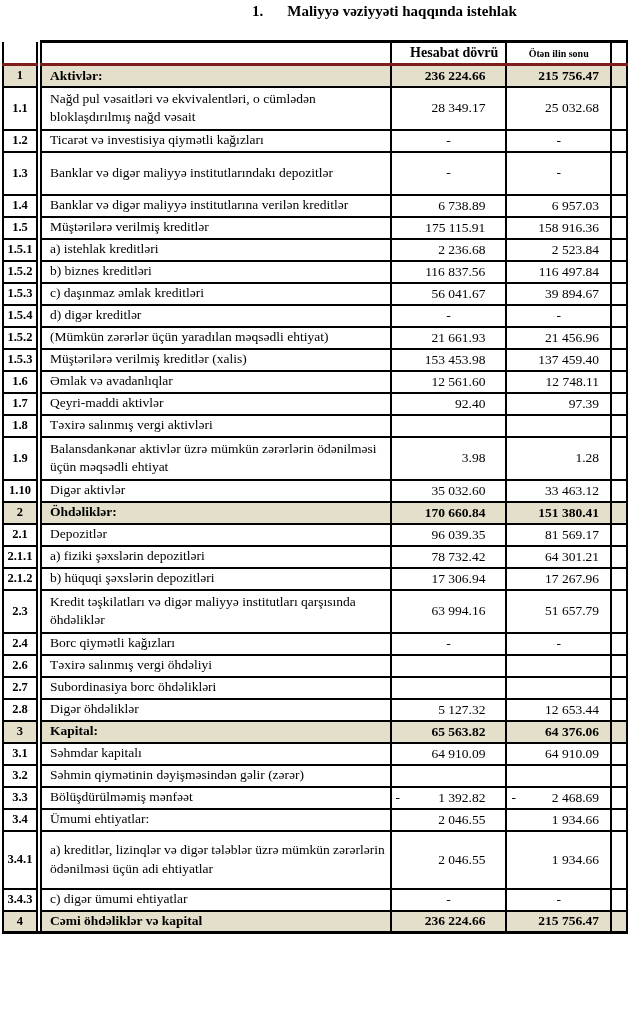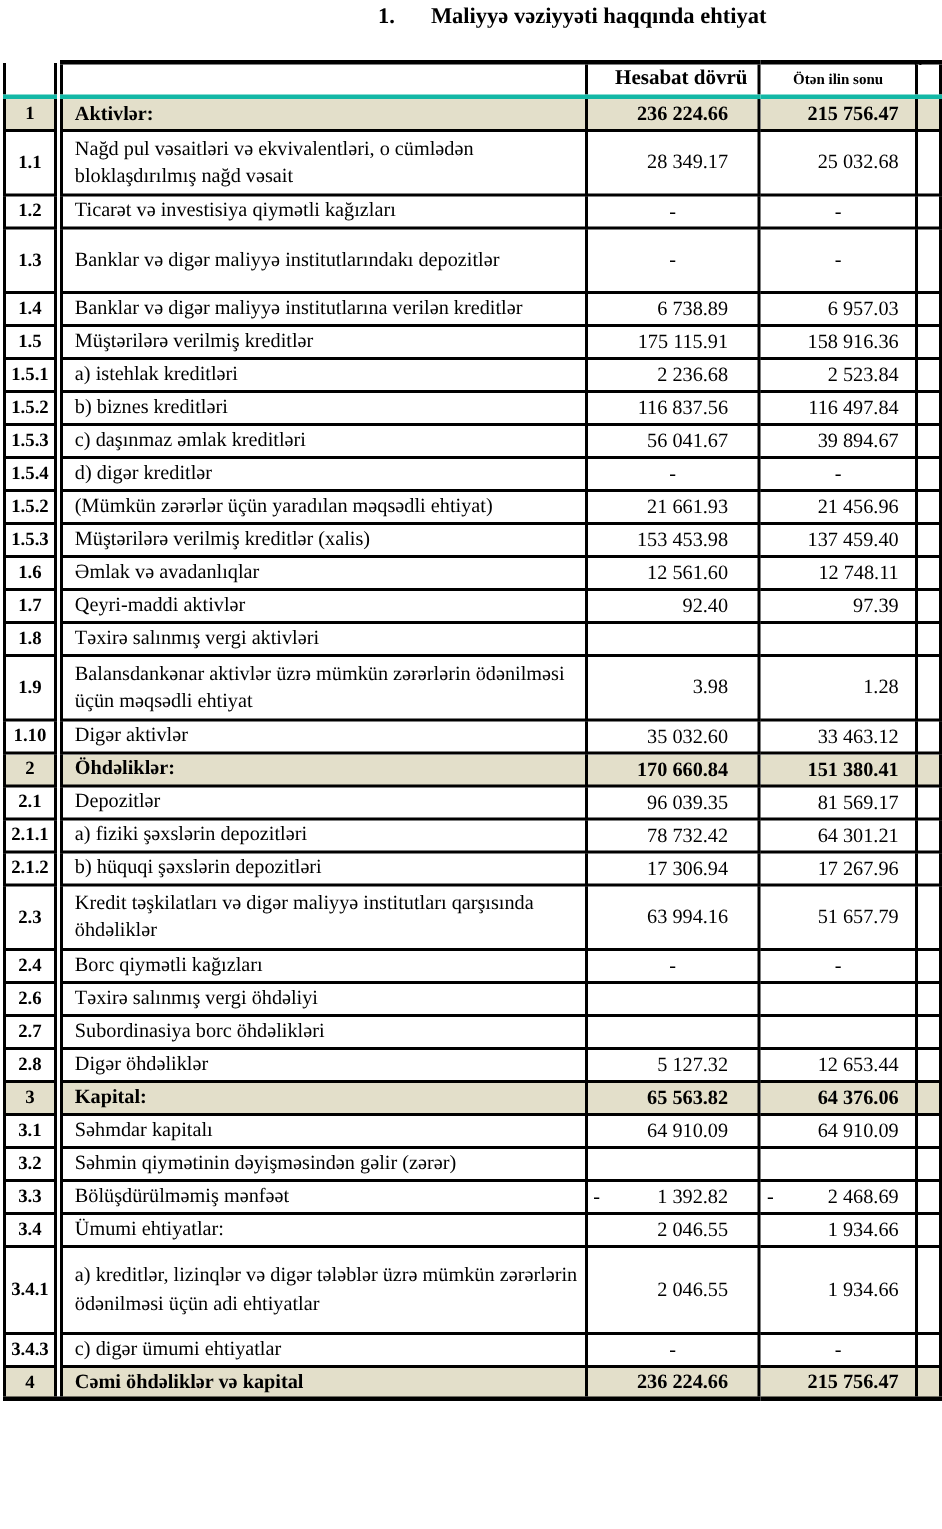--- a/index.html
+++ b/index.html
@@ -43,21 +43,21 @@
   col.c-prior { width: 105px; }
   col.c-stub  { width: 16px; }
 
   .fin th, .fin td {
     border: 2px solid #000;
     padding: 0;
     vertical-align: middle;
     overflow: hidden;
   }
   .fin thead tr { height: 23px; }
-  .fin thead th { border-top: 3px solid #000; border-bottom: 3px solid #14b8a6; background: #fff; }
+  .fin thead th { border-top: 3px solid #000; border-bottom: 3px solid #7f1d1d; background: #fff; }
   .fin th.h-num { border-top: none; }
   .fin th.gap, .fin td.gap { border: none; background: #fff; }
   .fin th.h-cur {
     font-weight: bold; text-align: right; padding-right: 7px;
     font-size: 14px; white-space: nowrap;
   }
   .fin th.h-prior {
     font-weight: bold; text-align: center;
     font-size: 10px; white-space: nowrap;
   }
@@ -95,21 +95,21 @@
   .fin td.stub { background: #fff; }
   .fin tr.section td.stub { background: #e3dfca; }
 </style>
 </head>
 <body>
 
 <div class="page">
 
   <div class="title-row">
     <span>1.</span>
-    <span>Maliyyə vəziyyəti haqqında ehtiyat</span>
+    <span>Maliyyə vəziyyəti haqqında istehlak</span>
   </div>
 
   <div class="unit-note">min manatla</div>
 
   <table class="fin">
     <colgroup>
       <col class="c-num">
         <col class="c-gap">
         <col class="c-label">
       <col class="c-cur">

